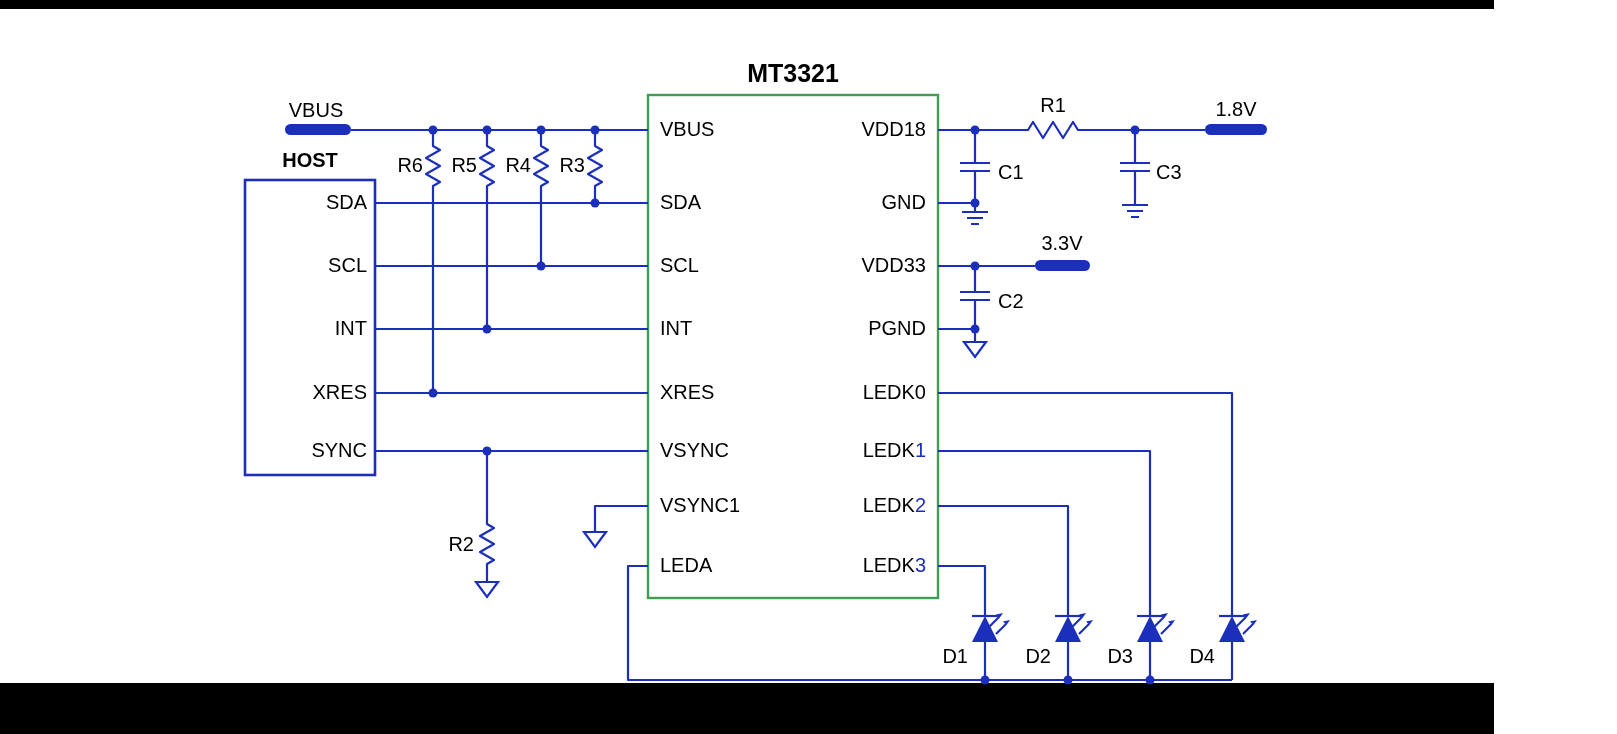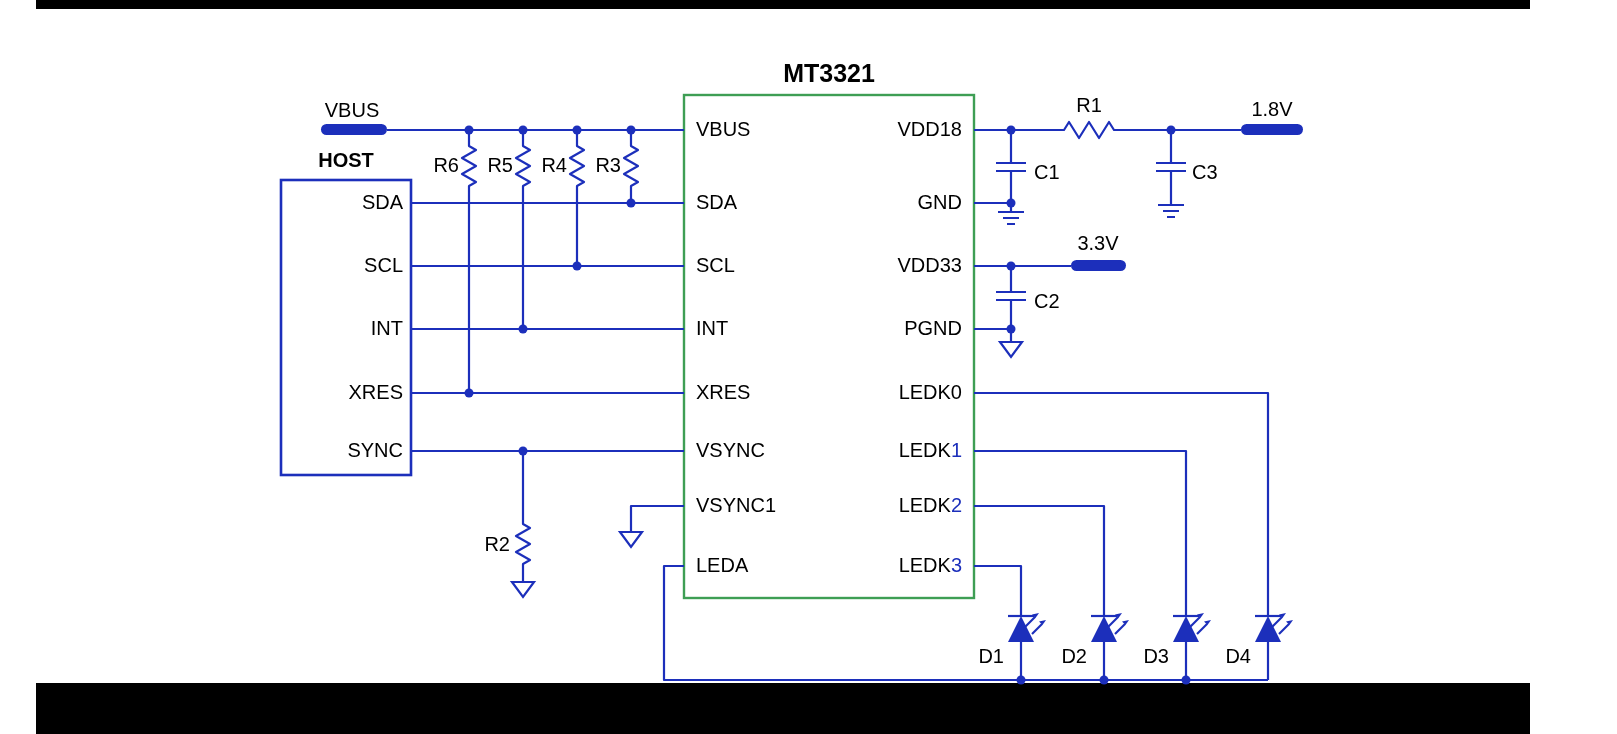--- a/index.html
+++ b/index.html
@@ -1,16 +1,16 @@
 <!DOCTYPE html>
 <html style="--wire: #1c2fbb; --chip-border: #3e9e54; --ink: #000000; --background: #ffffff; --letterbox: #000000;"><head>
 <meta charset="utf-8">
 <style>
   html,body{margin:0;padding:0;background:#ffffff;}
-  .canvas{width:1494px;height:734px;position:relative;background:var(--background,#ffffff);overflow:hidden;margin-left:36px;}
+  .canvas{width:1494px;height:734px;position:relative;background:var(--background,#ffffff);overflow:hidden;}
   svg{display:block;}
   text{font-family:"Liberation Sans","DejaVu Sans",sans-serif;font-size:20px;fill:var(--ink,#000);}
   .b{font-weight:bold;}
   .title{font-size:25px;font-weight:bold;}
   .accent{fill:var(--wire,#1c2fbb);}
   .wire{fill:none;stroke:var(--wire,#1c2fbb);stroke-width:2.2;stroke-linejoin:round;stroke-linecap:butt;}
   .dot{fill:var(--wire,#1c2fbb);stroke:none;}
   .bar{fill:var(--wire,#1c2fbb);stroke:none;}
   .chip-box{fill:none;stroke:var(--chip-border,#3e9e54);stroke-width:2.4;}
   .host-box{fill:none;stroke:var(--wire,#1c2fbb);stroke-width:2.6;}

